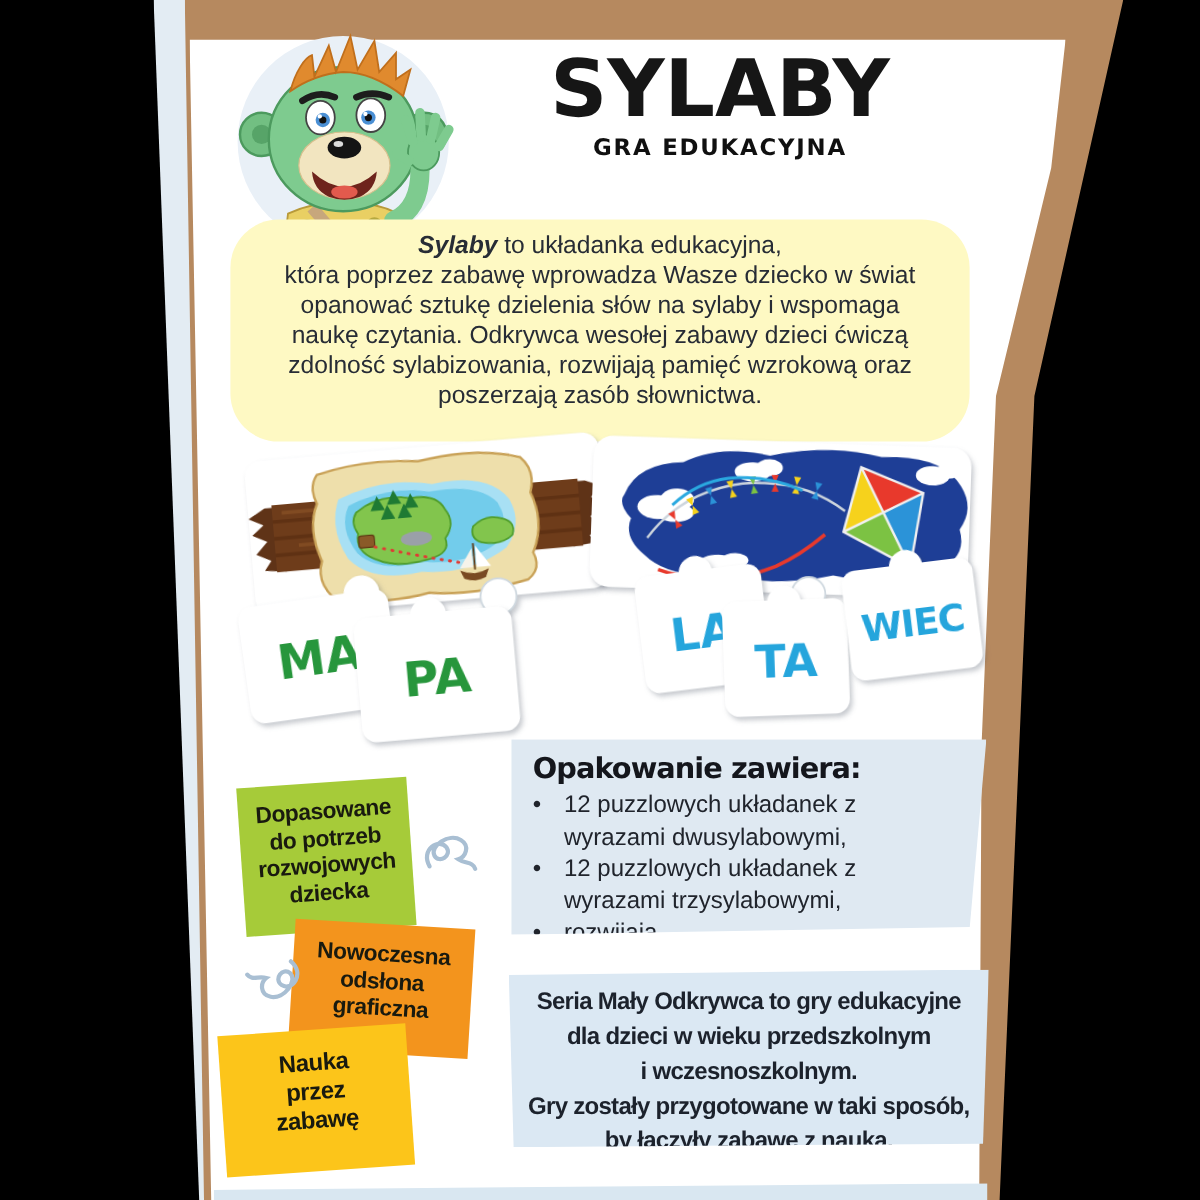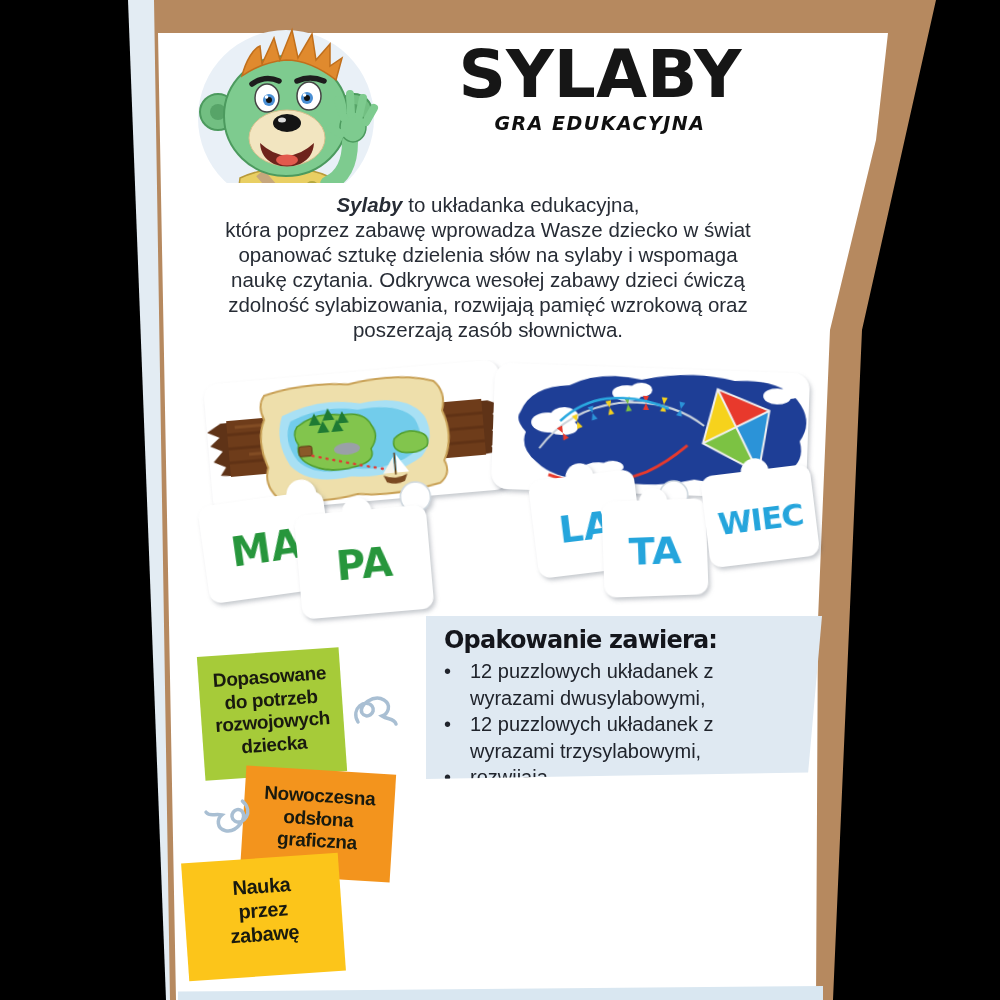--- a/index.html
+++ b/index.html
@@ -7,24 +7,24 @@
          font-family:"Liberation Sans",sans-serif;}
   .layer{position:absolute;inset:0;}
   .edge{clip-path:polygon(128px 0,162px 0,190px 100%,166px 100%);background:#e3ecf3;}
   .board{clip-path:polygon(154px 0,936px 0,862px 330px,833px 100%,170px 100%);background:#b6895f;}
   .page{clip-path:polygon(158px 33px,888px 33px,876px 140px,830px 330px,818px 620px,816px 1000px,176px 1000px);background:#ffffff;}
 
   .abs{position:absolute;}
   
   .titlewrap{left:380px;top:44px;width:440px;text-align:center;color:#161616;}
   .title{font-family:"DejaVu Sans",sans-serif;font-weight:bold;font-size:66px;line-height:62px;letter-spacing:0px;}
-  .subtitle{font-family:"DejaVu Sans",sans-serif;font-weight:bold;font-size:19px;letter-spacing:1.5px;margin-top:6px;color:#101010;font-style:italic;}
-
-  
-  .blob{left:180px;top:183px;width:616px;height:185px;background:#ffffff;border-radius:40px;}
+  .subtitle{font-family:"DejaVu Sans",sans-serif;font-weight:bold;font-size:19px;letter-spacing:1.5px;margin-top:6px;color:#101010;}
+
+  
+  .blob{left:192px;top:183px;width:616px;height:185px;background:#fef9c3;border-radius:40px;}
   .blob .txt{position:absolute;left:10px;right:10px;top:9px;text-align:center;
              font-size:20.5px;line-height:25px;color:#272c35;}
   .blob .lead{font-weight:bold;font-style:italic;}
 
   
   .puzzles{left:148px;top:360px;width:690px;height:268px;}
   .pc{filter:drop-shadow(2px 3px 2px rgba(50,60,80,.28));}
   .syl{font-family:"DejaVu Sans",sans-serif;font-weight:bold;text-anchor:middle;}
   .sylg{fill:#27963c;font-size:40px;}
   .sylb{fill:#25a5dc;font-size:38px;}
@@ -297,15 +297,24 @@
     <path d="M6,32 C-2,18 14,8 20,16 C25,23 14,30 10,23 C6,15 22,4 32,10 C40,15 36,24 30,26 C36,30 42,28 44,34" stroke="#a9bfd3" stroke-width="3.5" fill="none" stroke-linecap="round"></path>
   </svg>
   <div class="abs note note-yellow">
     <div class="in">
       <div>Nauka</div>
       <div>przez</div>
       <div>zabawę</div>
     </div>
   </div>
 
+  <div class="abs series">
+    <div class="in">
+      <div>Seria Mały Odkrywca to gry edukacyjne</div>
+      <div>dla dzieci w wieku przedszkolnym</div>
+      <div>i wczesnoszkolnym.</div>
+      <div>Gry zostały przygotowane w taki sposób,</div>
+      <div>by łączyły zabawę z nauką.</div>
+    </div>
+  </div>
 
   <div class="abs bottomstrip"></div>
 </div>
 
 </body></html>

